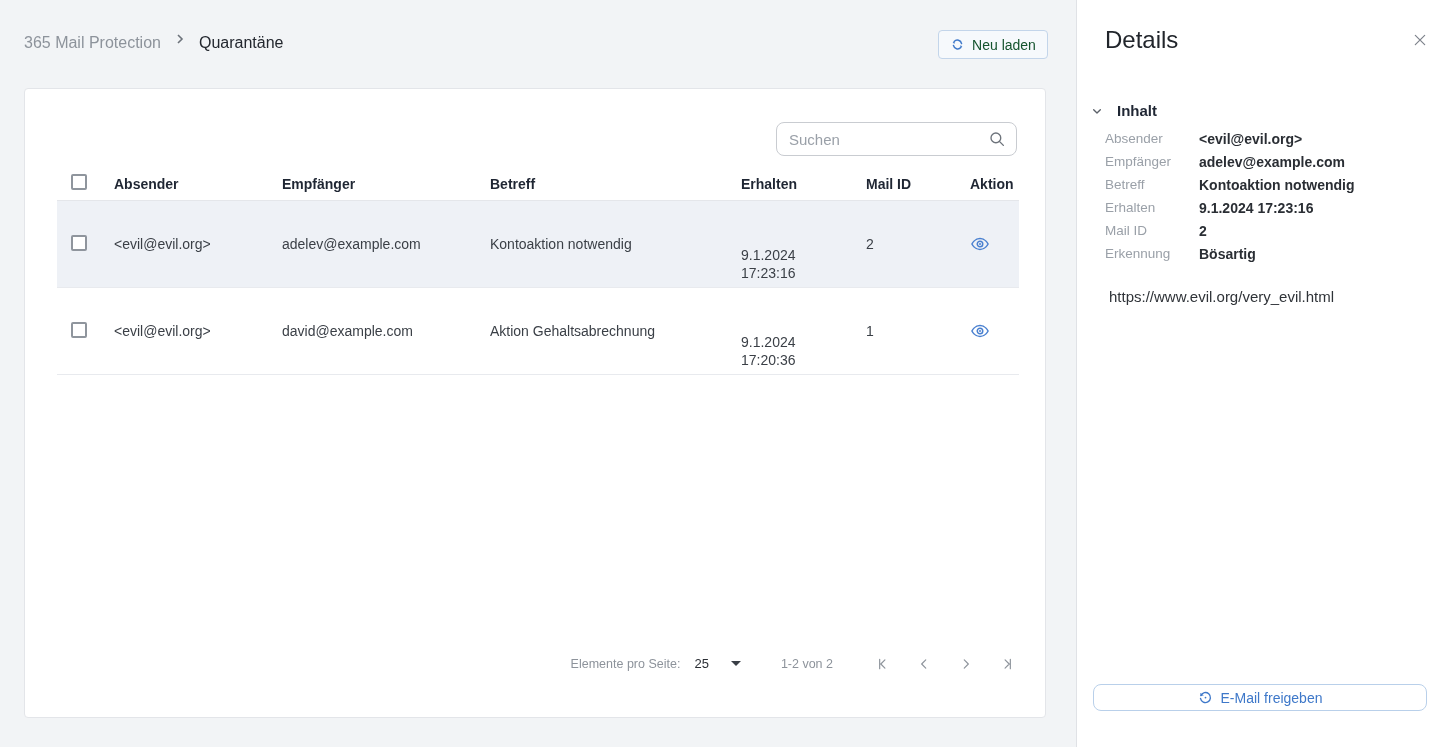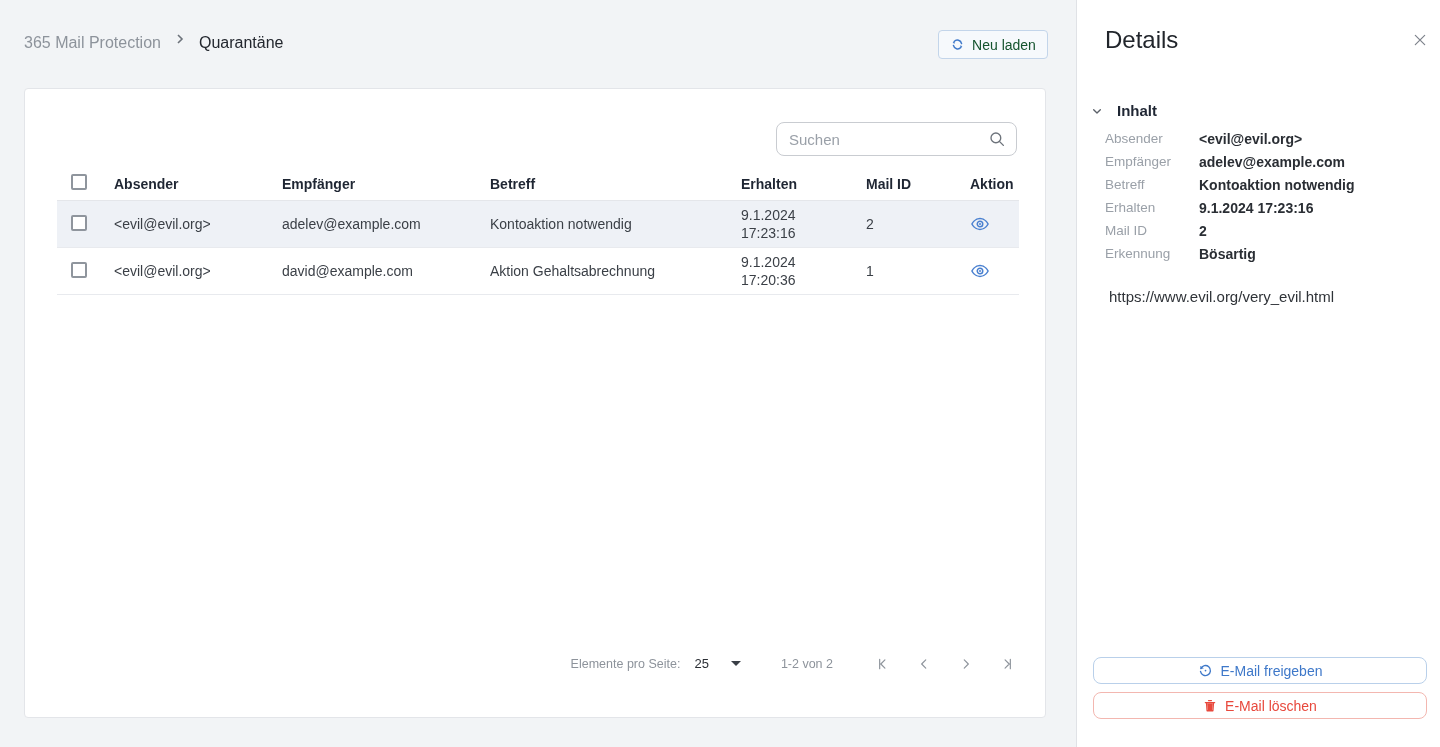--- a/index.html
+++ b/index.html
@@ -54,21 +54,21 @@
     grid-template-columns: 43px 168px 208px 251px 125px 90px 1fr;
     align-items: center;
     padding-left: 14px;
   }
   .t-head {
     height: 34px; font-weight: 700; color: #1f2633;
     border-bottom: 1px solid #e4e6ea;
   }
   .t-body-row { min-height: 46px; border-bottom: 1px solid #e8eaee; color: #3a3f46; }
   .t-body-row.highlight { background: #eef1f6; }
-  .cell-date { line-height: 18px; padding: 5px 0; }
+  .cell-date { line-height: 18px; padding: 5px 0; margin-top: 40px; }
   .cell-action { display: flex; justify-content: flex-start; padding-left: 14px; }
   .eye-btn { cursor: pointer; display: inline-flex; }
 
   .checkbox {
     width: 16px; height: 16px; border: 2px solid #8f959d; border-radius: 2px;
     background: #fff; display: inline-block; cursor: pointer;
   }
 
   
   .pagination {
@@ -295,23 +295,14 @@
     <button class="panel-btn btn-release">
       <span>
         <svg width="15" height="15" viewBox="0 0 24 24">
           <path d="M4.5 9A8 8 0 1 1 4 13.5" fill="none" stroke="#3e78c9" stroke-width="2.2" stroke-linecap="round"></path>
           <path d="M3.2 4.6l1.4 4.9 4.9-1.3z" fill="#3e78c9"></path>
           <circle cx="12" cy="12" r="1.4" fill="#3e78c9"></circle>
         </svg>
       </span>
       <span>E-Mail freigeben</span>
     </button>
-    <button class="panel-btn btn-delete">
-      <span>
-        <svg width="14" height="15" viewBox="0 0 24 24">
-          <path d="M4 7h16M9.5 3.5h5M6 7l1 14h10l1-14z" fill="none" stroke="#e8483c" stroke-width="2.2" stroke-linecap="round" stroke-linejoin="round"></path>
-          <path d="M7.2 8.2h9.6l-.9 11.6H8.1z" fill="#e8483c"></path>
-        </svg>
-      </span>
-      <span>E-Mail löschen</span>
-    </button>
   </div>
 </aside>
 
 </body></html>

